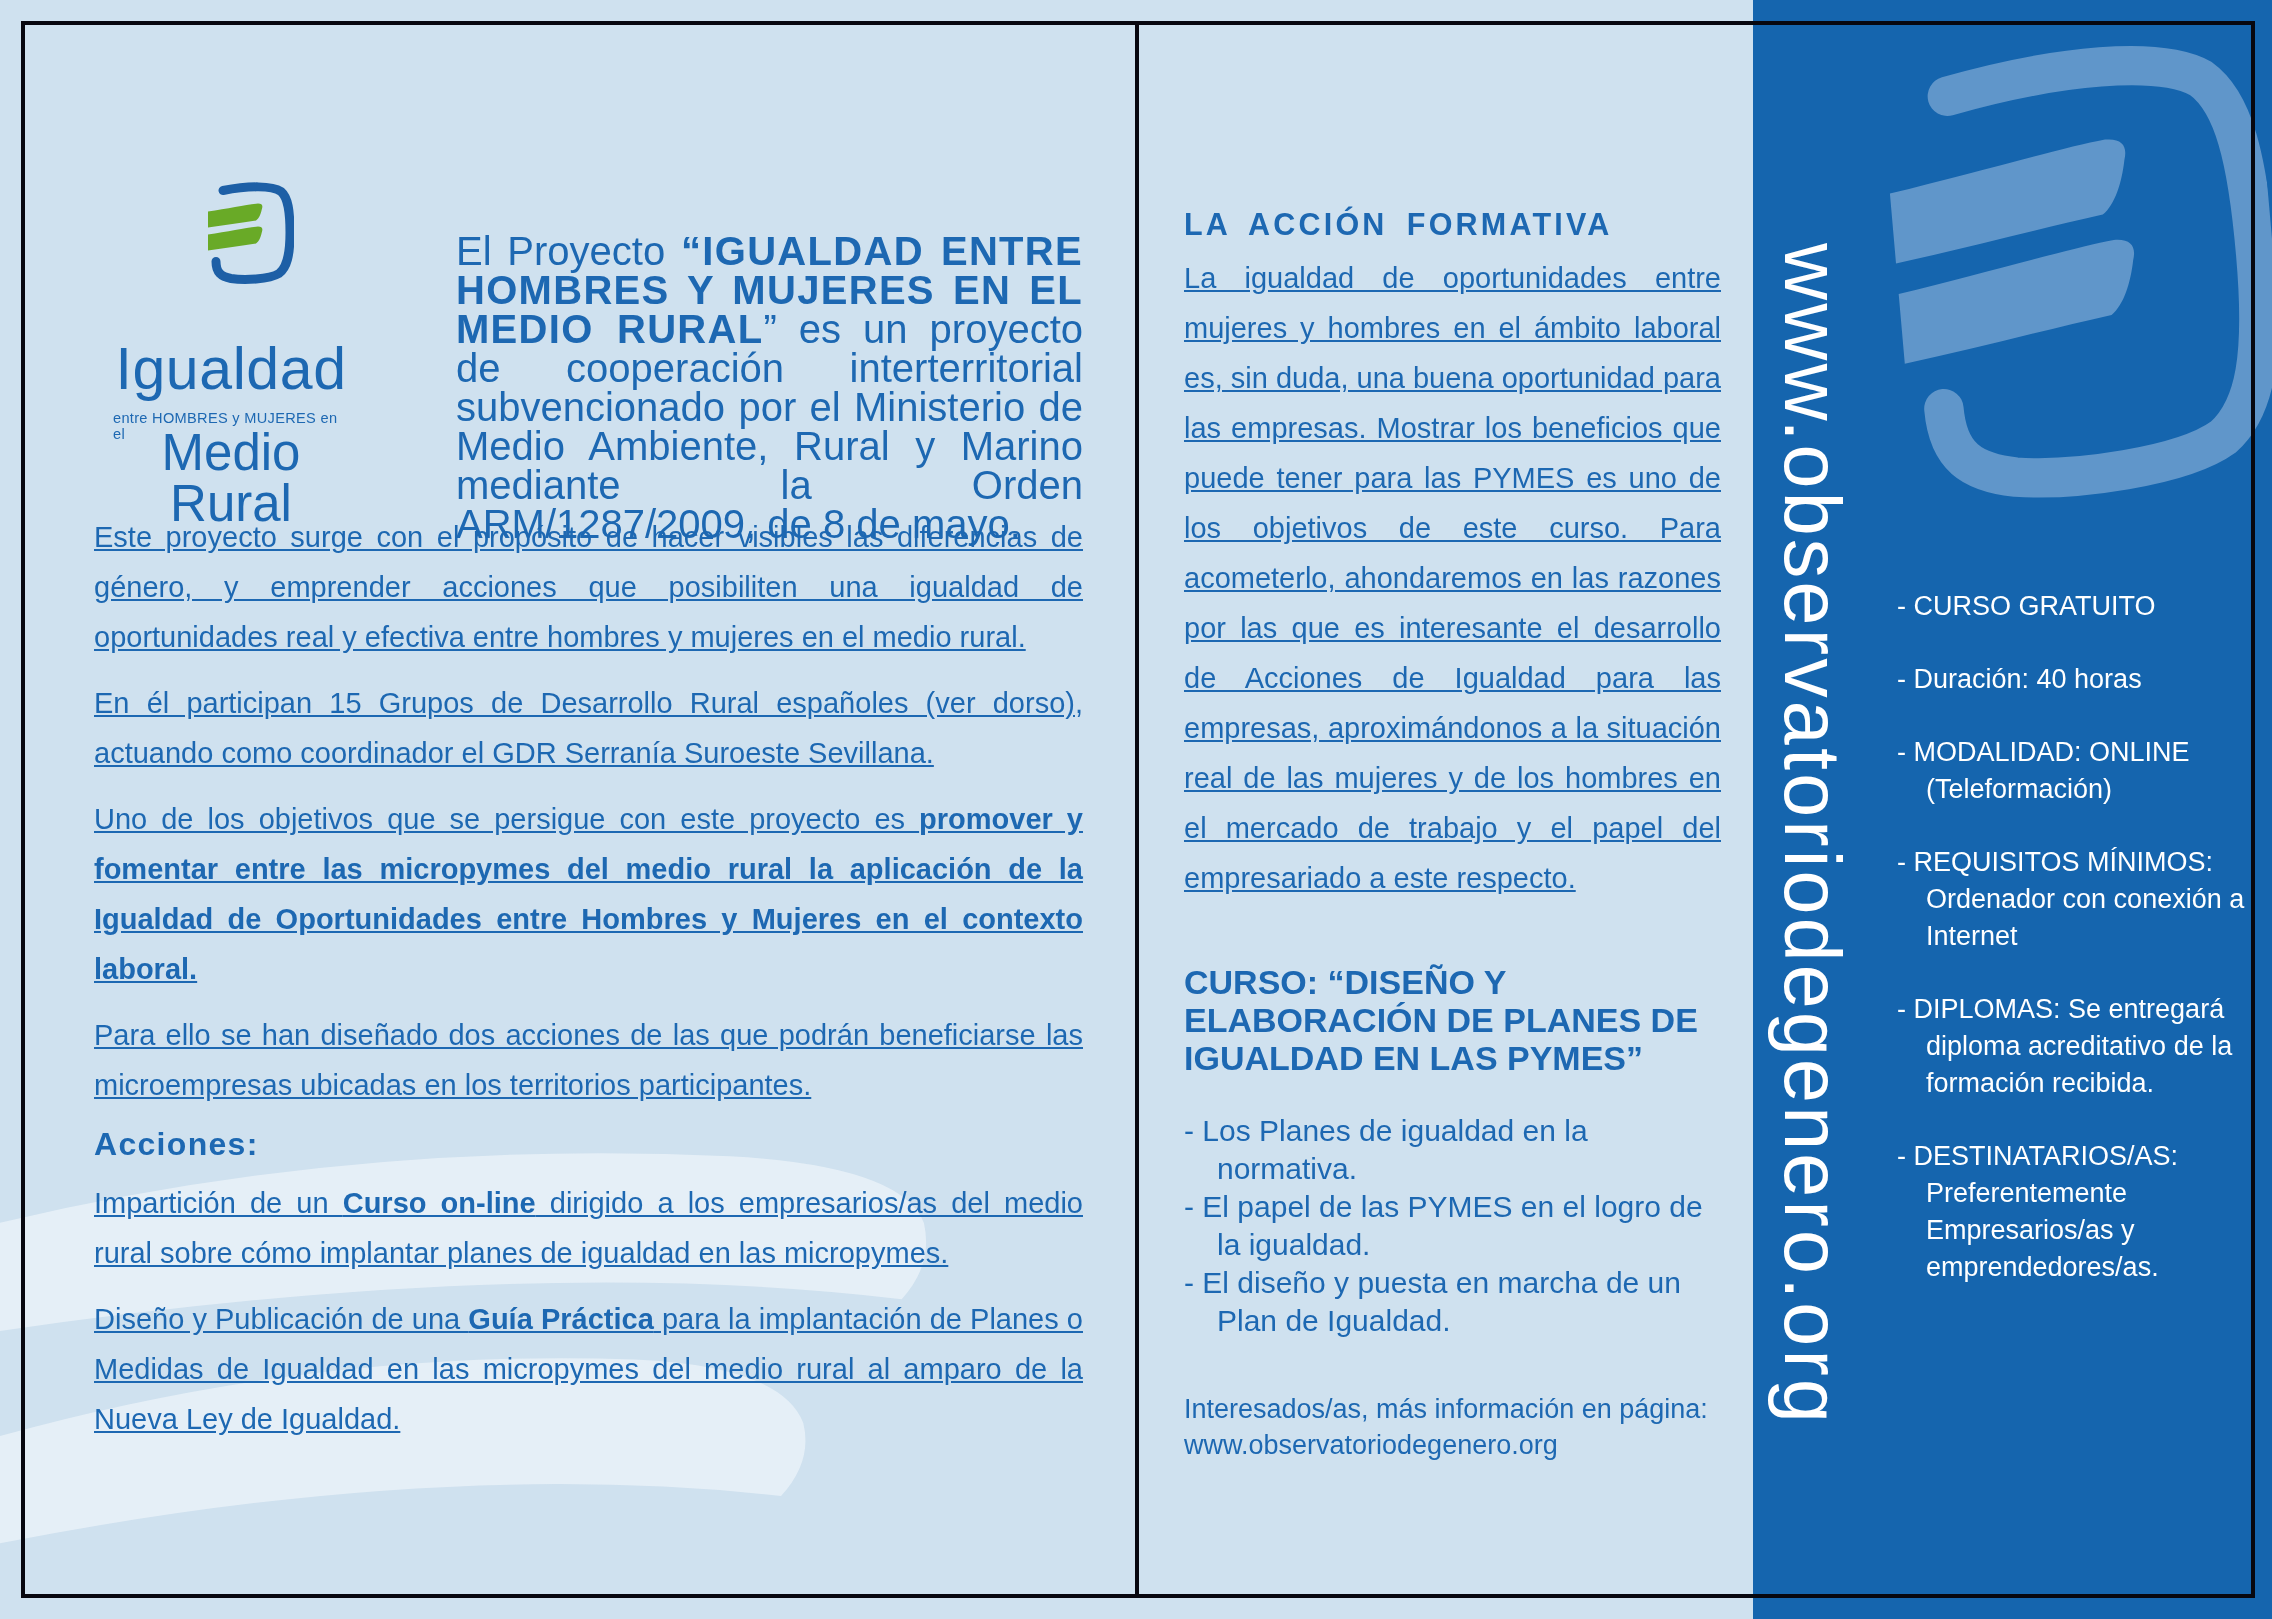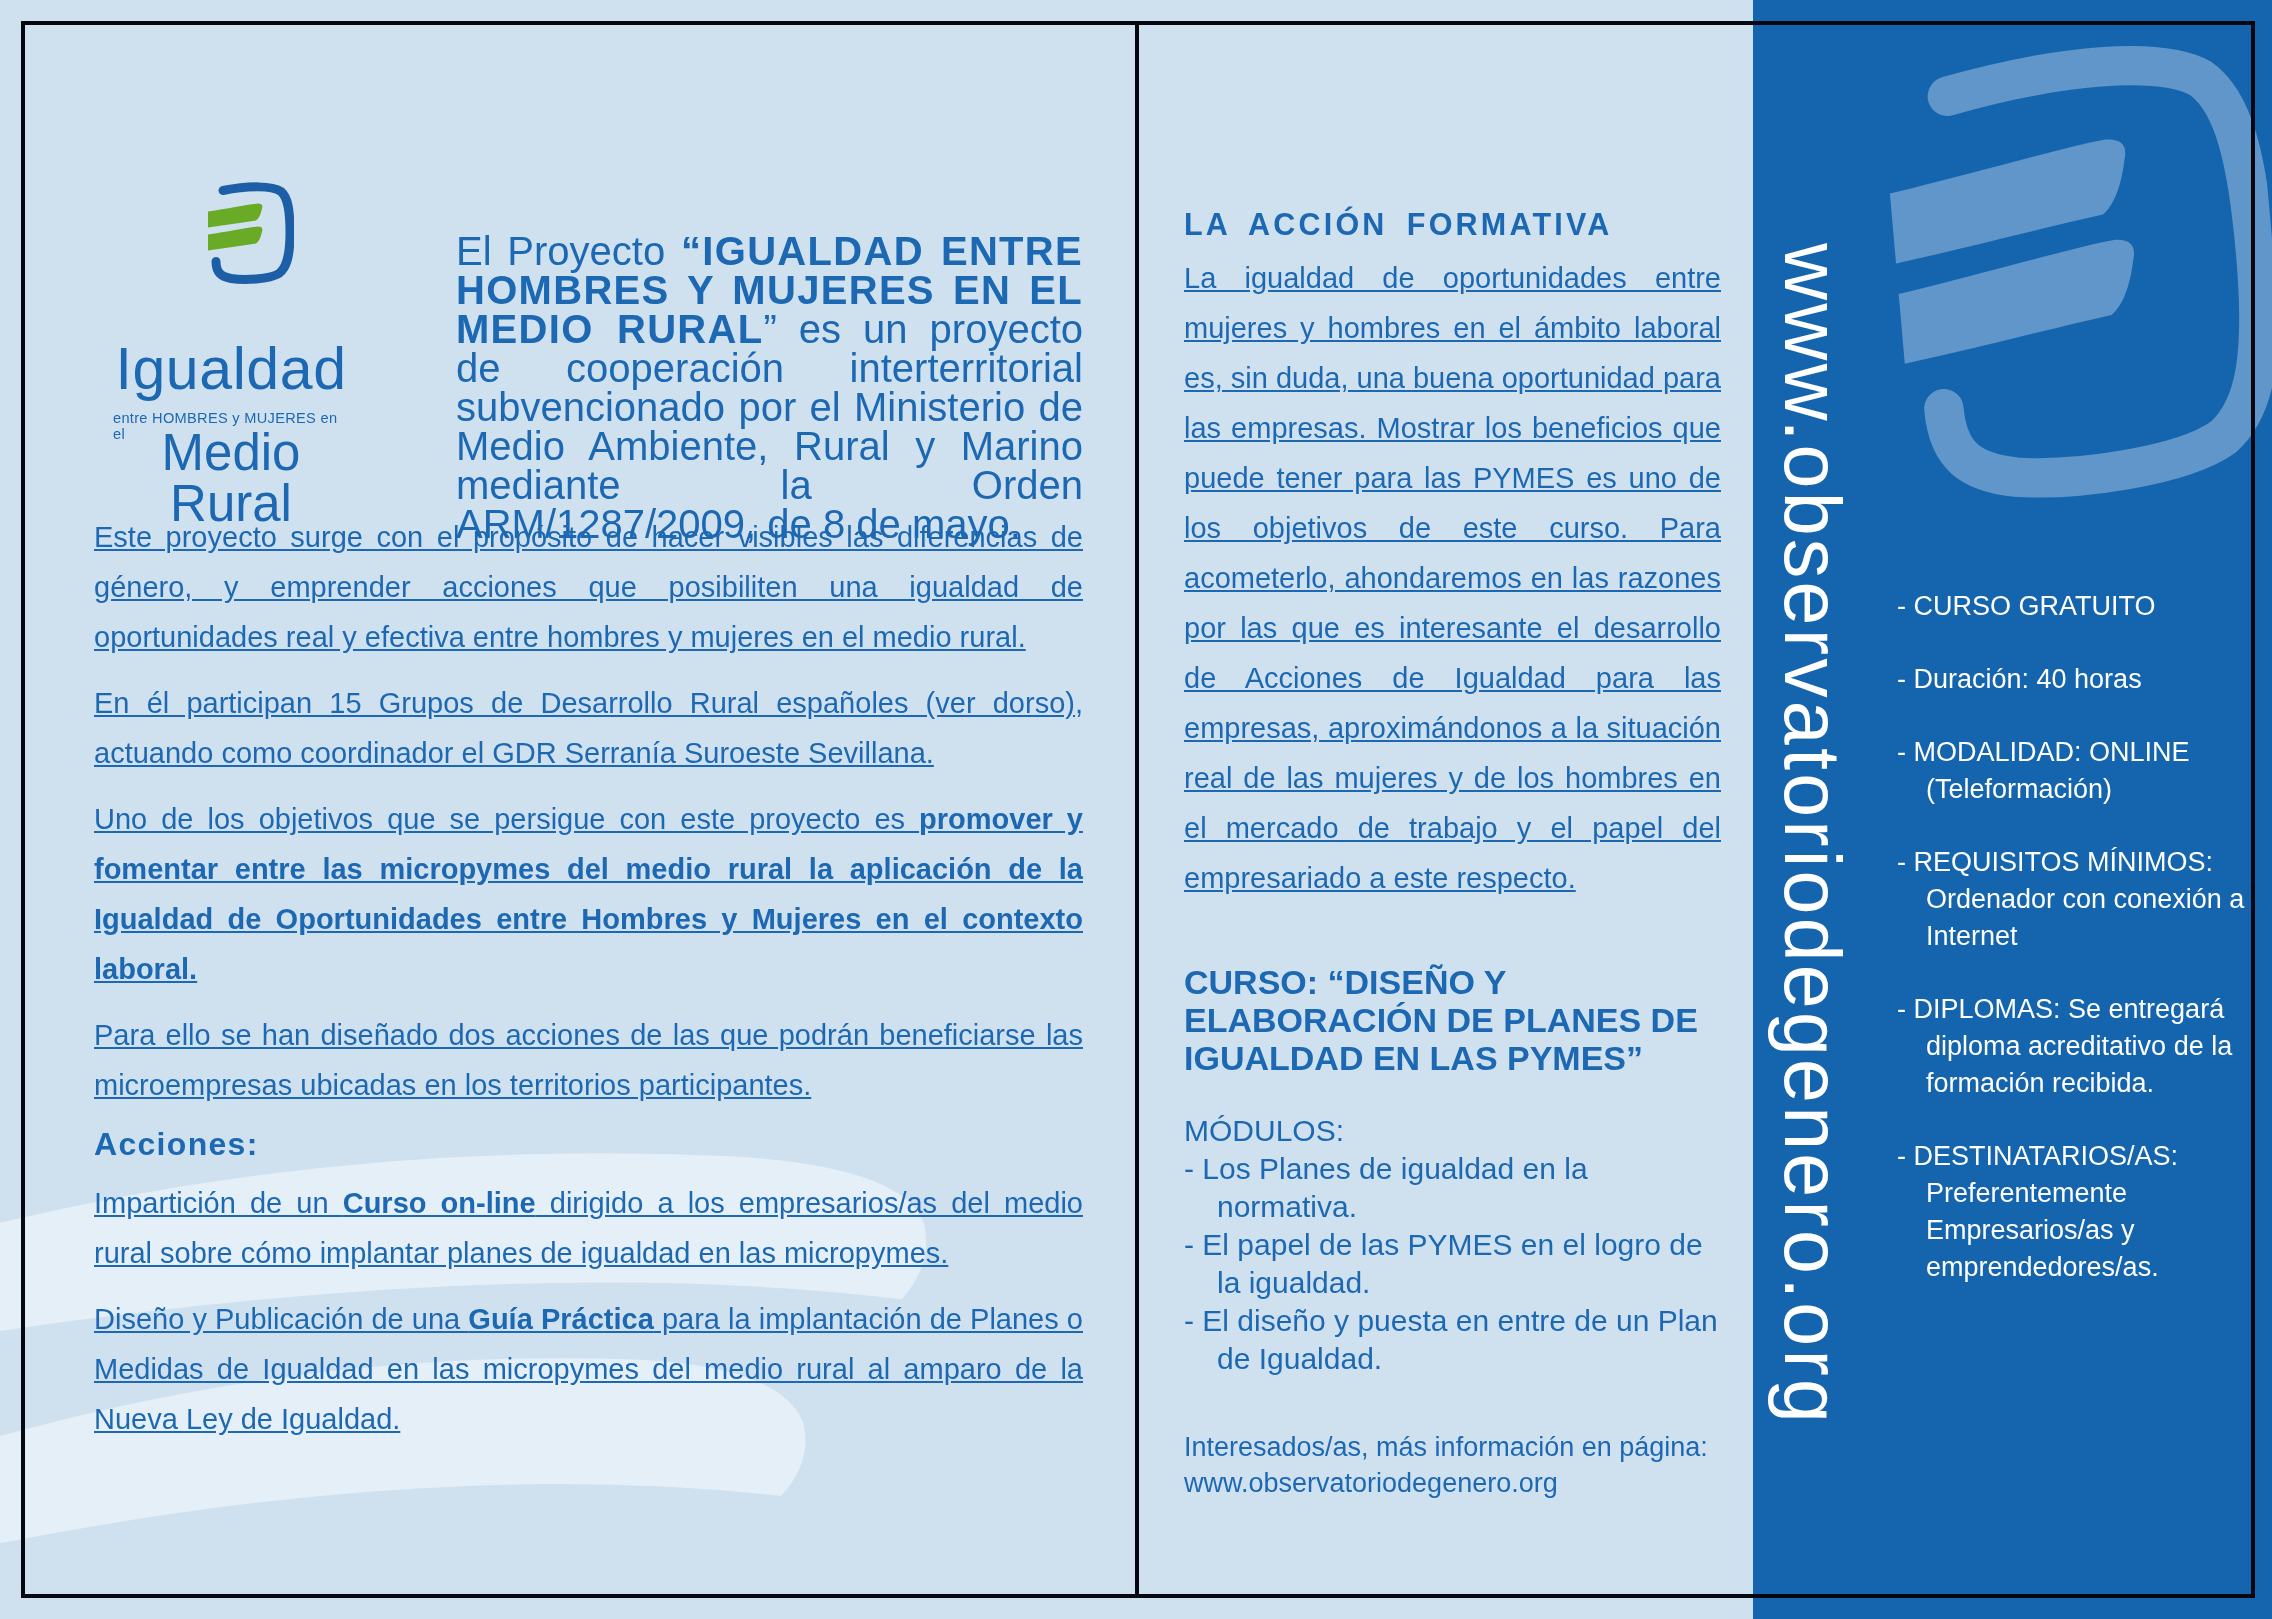--- a/index.html
+++ b/index.html
@@ -84,24 +84,23 @@
     <p class="para">Para ello se han diseñado dos acciones de las que podrán beneficiarse las microempresas ubicadas en los territorios participantes.</p>
     <div class="subhead">Acciones:</div>
     <p class="para"><span>Impartición de un </span><b>Curso on-line</b><span> dirigido a los empresarios/as del medio rural sobre cómo implantar planes de igualdad en las micropymes.</span></p>
     <p class="para"><span>Diseño y Publicación de una </span><b>Guía Práctica</b><span> para la implantación de Planes o Medidas de Igualdad en las micropymes del medio rural al amparo de la Nueva Ley de Igualdad.</span></p>
   </div>
 
   <div class="mid-head">LA ACCIÓN FORMATIVA</div>
   <div class="mid-col">
     <p class="para">La igualdad de oportunidades entre mujeres y hombres en el ámbito laboral es, sin duda, una buena oportunidad para las empresas. Mostrar los beneficios que puede tener para las PYMES es uno de los objetivos de este curso. Para acometerlo, ahondaremos en las razones por las que es interesante el desarrollo de Acciones de Igualdad para las empresas, aproximándonos a la situación real de las mujeres y de los hombres en el mercado de trabajo y el papel del empresariado a este respecto.</p>
     <div class="course-head">CURSO: “DISEÑO Y ELABORACIÓN DE PLANES DE IGUALDAD EN LAS PYMES”</div>
-    <div class="modules-label">MÓDULOS:</div>
     <div class="module-item">Los Planes de igualdad en la normativa.</div>
     <div class="module-item">El papel de las PYMES en el logro de la igualdad.</div>
-    <div class="module-item">El diseño y puesta en entre de un Plan de Igualdad.</div>
+    <div class="module-item">El diseño y puesta en marcha de un Plan de Igualdad.</div>
     <div class="mid-note">
       <div>Interesados/as, más información en página:</div>
       <div>www.observatoriodegenero.org</div>
     </div>
   </div>
 
   <div class="vertical-url">www.observatoriodegenero.org</div>
 
   <div class="right-list">
     <div class="right-item">CURSO GRATUITO</div>

